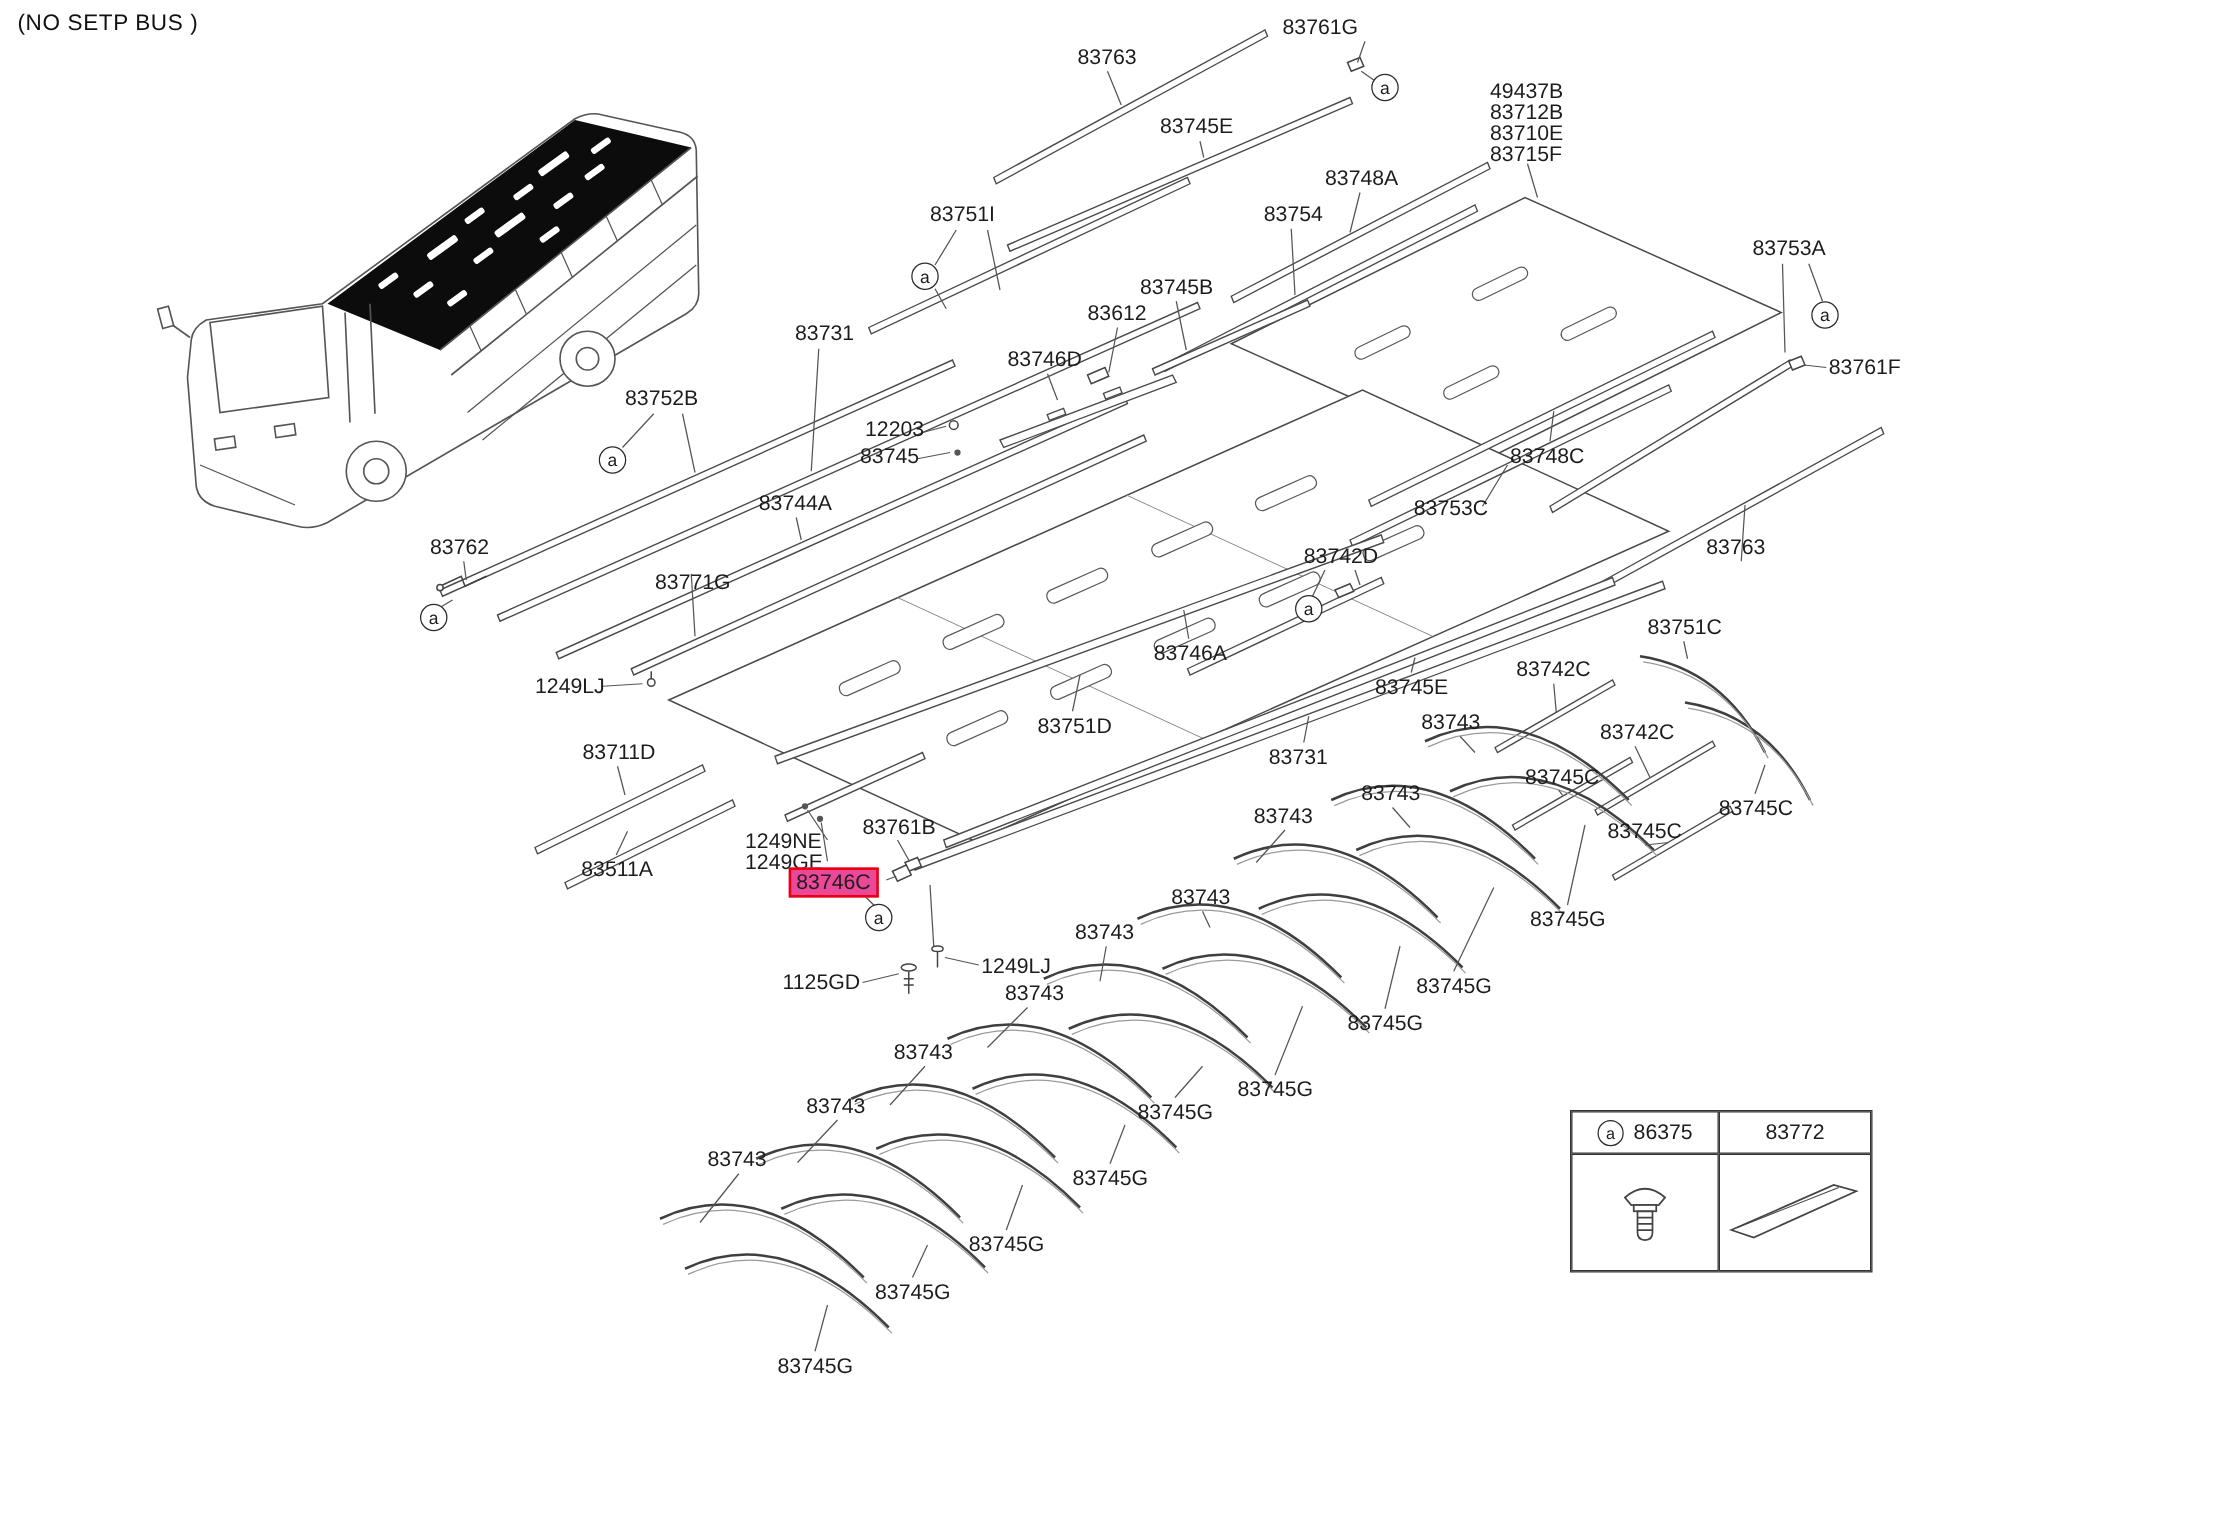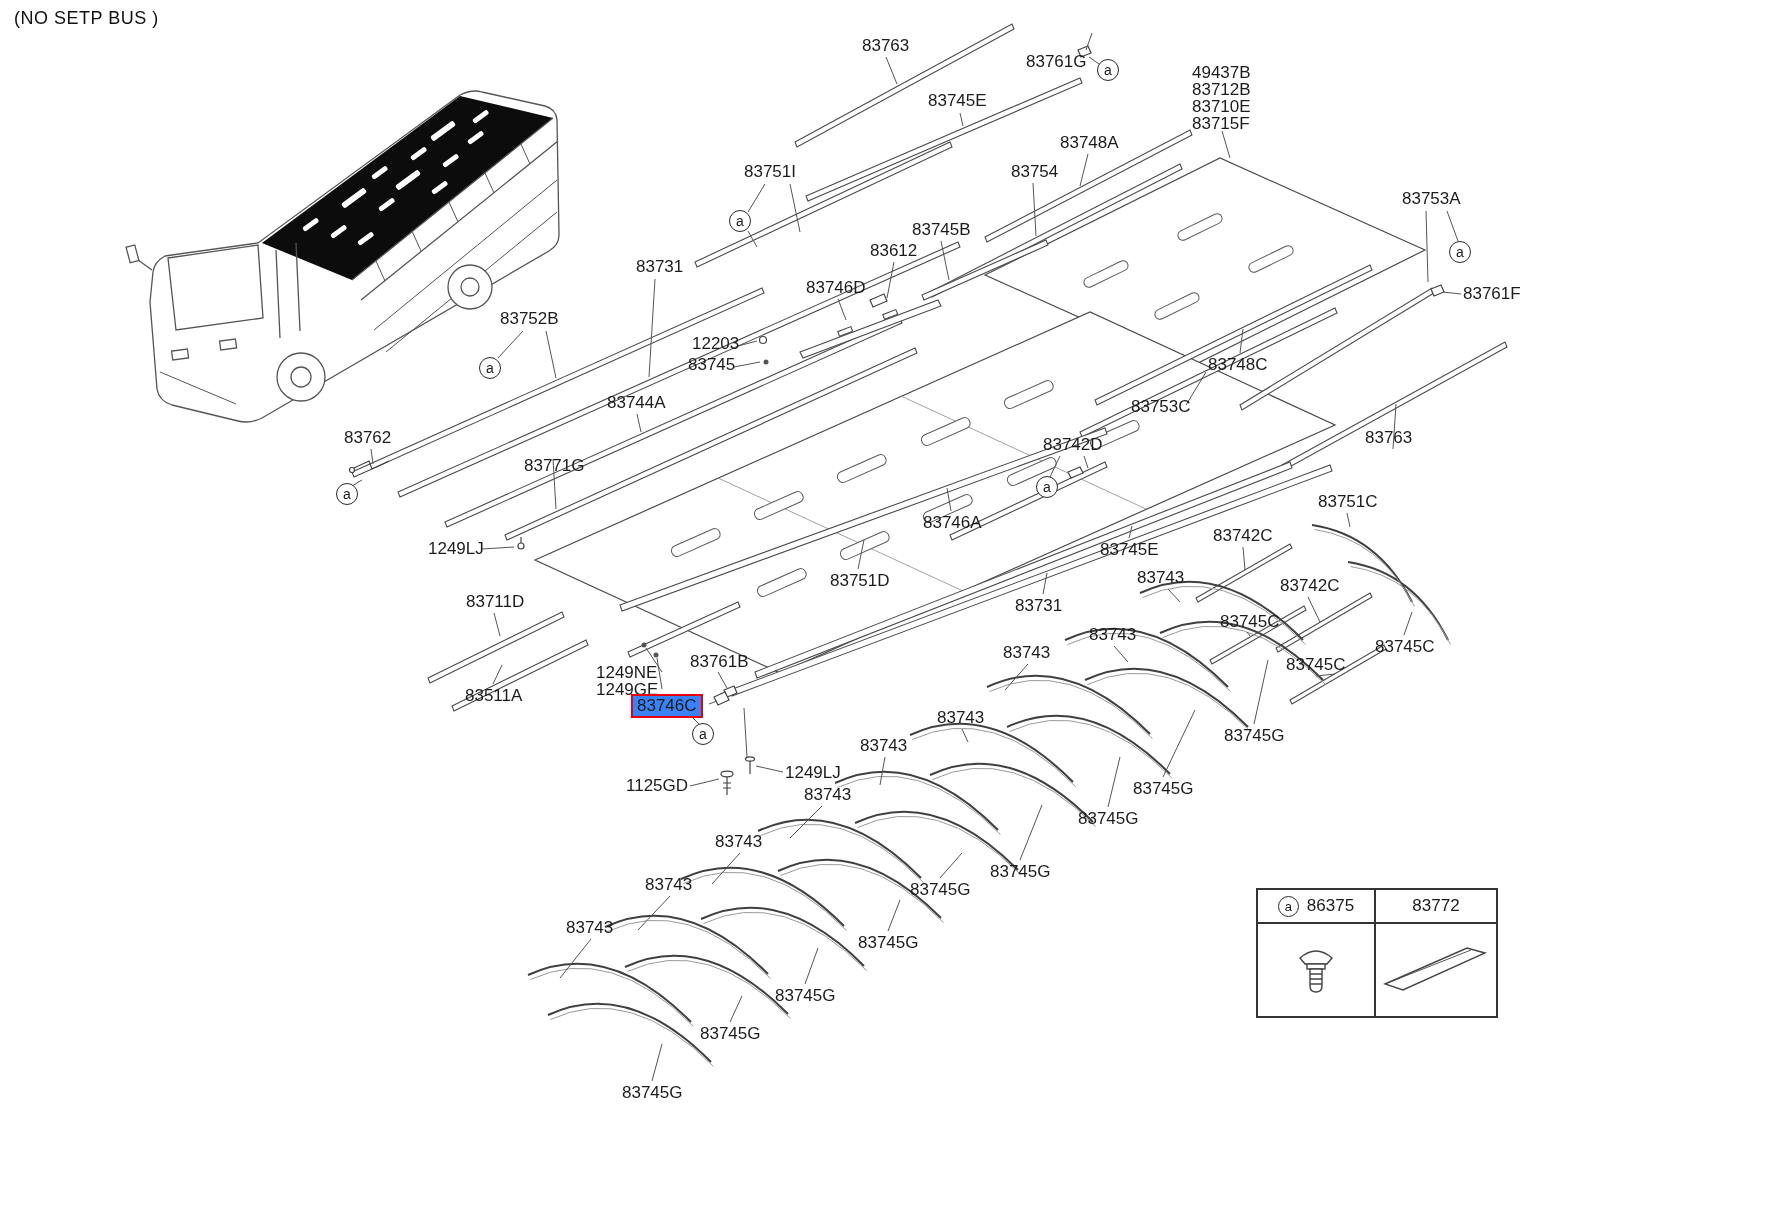--- a/index.html
+++ b/index.html
@@ -3,21 +3,21 @@
 <meta charset="utf-8">
 <style>
   * { margin:0; padding:0; box-sizing:border-box; }
   html,body { background:#fff; }
   body { font-family:"Liberation Sans", sans-serif; color:#1c1c1c; }
   .canvas { position:relative; width:1772px; height:1178px; background:#fff; overflow:hidden; }
   .canvas svg.diagram { position:absolute; left:0; top:0; }
   .note { position:absolute; left:14px; top:8px; font-size:18px; letter-spacing:.5px; color:#111; white-space:nowrap; }
   .layer { position:absolute; left:0; top:0; width:100%; height:100%; pointer-events:none; }
   .plabel { position:absolute; font-size:17px; line-height:20px; white-space:nowrap; color:#1c1c1c; pointer-events:auto; }
-  .plabel.boxed { border:2px solid var(--hl,#e8000d); padding:0 4px; margin-left:-6px; margin-top:-3px; background:#3b82f6; }
+  .plabel.boxed { border:2px solid var(--hl,#e8000d); padding:0 4px; margin-left:-6px; margin-top:-3px; background:#ec4899; }
   .amarker { position:absolute; width:22px; height:22px; border:1.4px solid #2b2b2b; border-radius:50%;
              background:#fff; font-size:14px; display:flex; align-items:center; justify-content:center;
              transform:translate(-50%,-50%); pointer-events:auto; }
   .legend { position:absolute; left:1256px; top:888px; width:242px; height:130px;
             display:grid; grid-template-columns:118px 1fr; grid-template-rows:34px 1fr;
             border:1.5px solid #333; background:#fff; }
   .legend > div { border:0.8px solid #333; display:flex; align-items:center; justify-content:center; gap:8px; font-size:17px; }
   .legend .amark { width:21px; height:21px; border:1.3px solid #2b2b2b; border-radius:50%; font-size:13px;
                    display:flex; align-items:center; justify-content:center; flex:0 0 auto; }
 </style>
@@ -182,21 +182,21 @@
         M822 806 L790 838 M740 853 L712 884 M670 896 L638 930 M591 939 L560 978
         M1254 724 L1268 660 M1163 777 L1195 710 M1108 807 L1120 757 M1020 860 L1042 805
         M940 878 L962 853 M888 931 L900 900 M805 984 L818 948 M730 1022 L742 996
         M652 1081 L662 1044"></path>
     </g>
   </svg>
 
   <div class="note">(NO SETP BUS )</div>
 
   <div class="layer" id="labels-layer">
-      <div class="plabel" style="left: 1026px; top: 12px; margin-top: 40px;">83761G</div>
+      <div class="plabel" style="left: 1026px; top: 12px;">83761G</div>
       <div class="plabel" style="left: 862px; top: 36px;">83763</div>
       <div class="plabel" style="left: 928px; top: 91px;">83745E</div>
       <div class="plabel" style="left: 1192px; top: 63px;">49437B</div>
       <div class="plabel" style="left: 1192px; top: 80px;">83712B</div>
       <div class="plabel" style="left: 1192px; top: 97px;">83710E</div>
       <div class="plabel" style="left: 1192px; top: 114px; text-align: center;">83715F</div>
       <div class="plabel" style="left: 1060px; top: 133px;">83748A</div>
       <div class="plabel" style="left: 744px; top: 162px;">83751I</div>
       <div class="plabel" style="left: 1011px; top: 162px;">83754</div>
       <div class="plabel" style="left: 1402px; top: 189px;">83753A</div>

